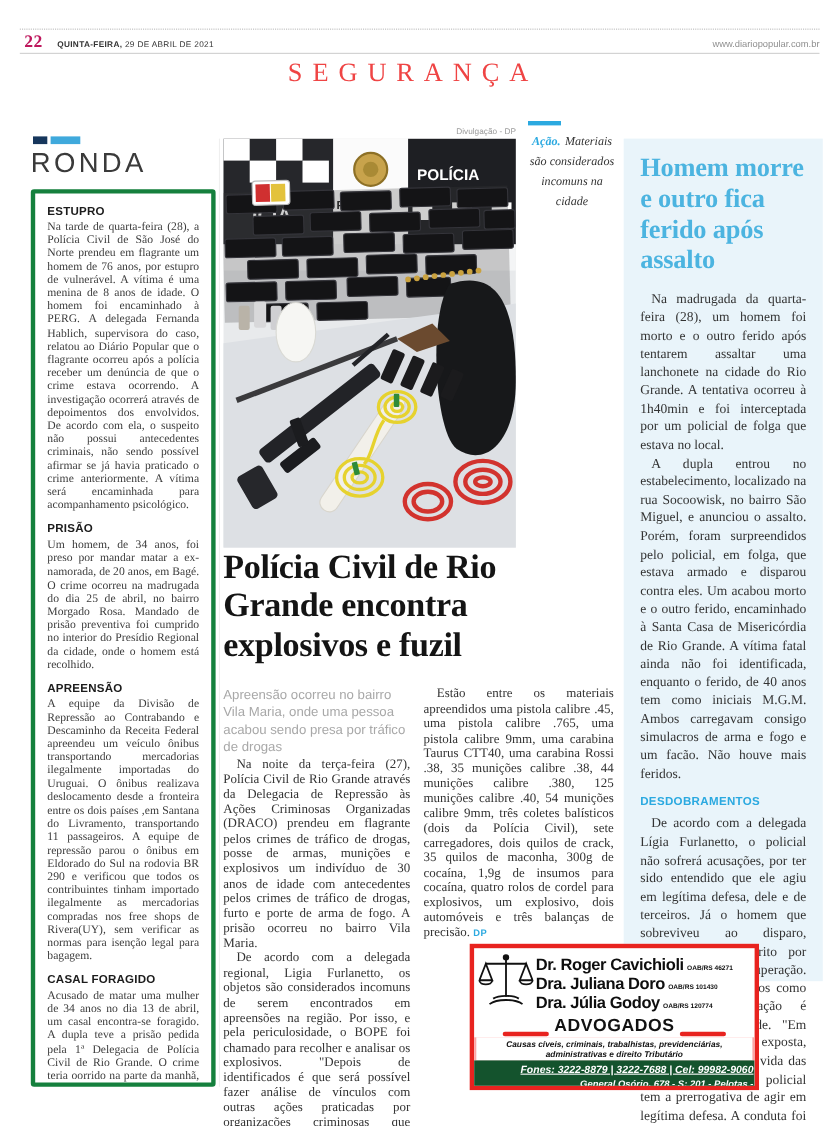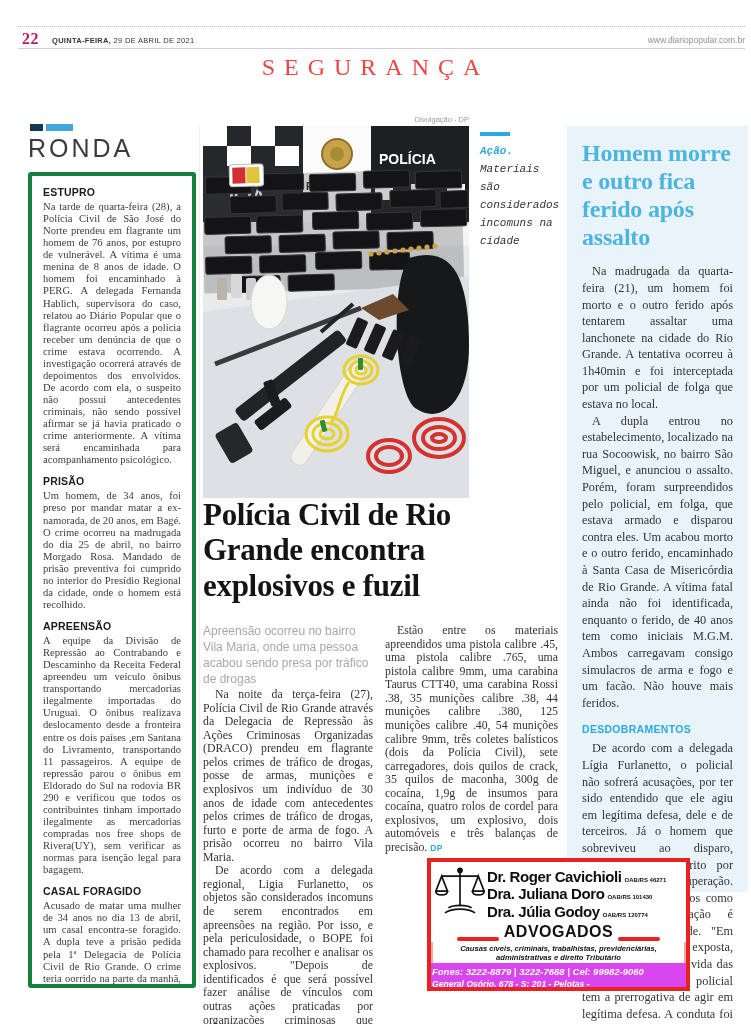--- a/index.html
+++ b/index.html
@@ -27,21 +27,21 @@
   .ronda-box { margin-top:9px; width:168px; height:816px; border:4px solid #15803d; border-radius:3px; padding:10px 11px; overflow:hidden; }
   .ronda-item h3 { font-family:"Liberation Sans",sans-serif; font-size:10.5px; font-weight:bold; color:#1c1c1c; letter-spacing:.2px; margin:9px 0 3px; }
   .ronda-item:first-child h3 { margin-top:0; }
   .ronda-item p { font-size:10.6px; line-height:1.14; color:#3c3c3c; text-align:justify; hyphens:auto; }
   .coldivider { position:absolute; left:199px; top:126px; height:862px; border-left:1px solid #efefef; }
   
   .credit { position:absolute; left:203px; top:115px; width:266px; text-align:right;
     font-family:"Liberation Sans",sans-serif; font-size:7.5px; color:#9a9a9a; }
   .photo-wrap { position:absolute; left:203px; top:126px; width:266px; height:372px; }
   .photo-wrap svg { display:block; width:266px; height:372px; }
-  .caption { position:absolute; left:480px; top:132px; width:80px; font-family:Liberation Mono, monospace; }
+  .caption { position:absolute; left:480px; top:110px; width:80px; font-family:Liberation Serif, serif;text-align:center; }
   .caption-bar { width:30px; height:4px; background:#2ba9e0; margin-bottom:5px; }
   .caption-lead { font-size:11px; font-weight:bold; font-style:italic; color:#2ba9e0; }
   .caption-text { font-size:11px; font-style:italic; color:#333; line-height:1.25; }
   .headline { position:absolute; left:203px; top:497px; width:310px;
     font-size:31px; font-weight:bold; color:#141414; line-height:1.14; letter-spacing:-.3px; }
   .subhead { position:absolute; left:203px; top:624px; width:168px;
     font-family:"Liberation Sans",sans-serif; font-size:12px; color:#a8a8a8; line-height:1.33; }
   .bcol { position:absolute; font-size:11.8px; line-height:1.15; color:#333; text-align:justify; hyphens:auto; }
   .bcol p { text-indent:12px; }
   .col1 { left:203px; top:688px; width:170px; }
@@ -60,21 +60,21 @@
   .ad-icon { width:52px; flex:0 0 52px; }
   .ad-names { flex:1; }
   .ad-name-row { line-height:1.08; white-space:nowrap; }
   .ad-name { font-size:15px; font-weight:bold; color:#0e0e0e; letter-spacing:-.4px; }
   .ad-oab { font-size:6px; font-weight:bold; color:#0e0e0e; margin-left:3px; }
   .ad-title-row { display:flex; align-items:flex-end; justify-content:center; gap:5px; margin-top:-1px; }
   .ad-title-bar { height:4px; width:42px; background:#e8231f; border-radius:2px; }
   .ad-title { font-size:16px; font-weight:bold; color:#111; letter-spacing:.5px; }
   .ad-areas { background:#fca5a5; padding:0 2px; margin-top:1px; }
   .ad-areas-inner { background:#fff; text-align:center; font-size:7.6px; font-weight:bold; font-style:italic; color:#111; padding:1.5px 1px; }
-  .ad-phones { background:#d946ef; text-align:left; color:#fff; font-weight:bold; font-style:italic; padding:3px 1px 4px; }
+  .ad-phones { background:#14532d; text-align:right; color:#fff; font-weight:bold; font-style:italic; padding:3px 1px 4px;text-decoration:underline; }
   .ad-phones .line1 { font-size:9.5px; }
   .ad-phones .line2 { font-size:8.6px; margin-top:2px; }
 </style>
 </head>
 <body>
 
 <div class="page">
 
   <div class="toprule"></div>
   <div class="header">
@@ -260,21 +260,21 @@
   <div class="bcol col1">
     <p>Na noite da terça-feira (27), Polícia Civil de Rio Grande através da Delegacia de Repressão às Ações Criminosas Organizadas (DRACO) prendeu em flagrante pelos crimes de tráfico de drogas, posse de armas, munições e explosivos um indivíduo de 30 anos de idade com antecedentes pelos crimes de tráfico de drogas, furto e porte de arma de fogo. A prisão ocorreu no bairro Vila Maria.</p>
     <p>De acordo com a delegada regional, Ligia Furlanetto, os objetos são considerados incomuns de serem encontrados em apreensões na região. Por isso, e pela periculosidade, o BOPE foi chamado para recolher e analisar os explosivos. "Depois de identificados é que será possível fazer análise de vínculos com outras ações praticadas por organizações criminosas que também se utilizaram do mesmo material."</p>
   </div>
   <div class="bcol col2">
     <p><span>Estão entre os materiais apreendidos uma pistola calibre .45, uma pistola calibre .765, uma pistola calibre 9mm, uma carabina Taurus CTT40, uma carabina Rossi .38, 35 munições calibre .38, 44 munições calibre .380, 125 munições calibre .40, 54 munições calibre 9mm, três coletes balísticos (dois da Polícia Civil), sete carregadores, dois quilos de crack, 35 quilos de maconha, 300g de cocaína, 1,9g de insumos para cocaína, quatro rolos de cordel para explosivos, um explosivo, dois automóveis e três balanças de precisão.</span> <span class="dp">DP</span></p>
   </div>
 
   <aside class="sidebar">
     <h2 class="side-headline">Homem morre e outro fica ferido após assalto</h2>
-    <p>Na madrugada da quarta-feira (21), um homem foi morto e o outro ferido após tentarem assaltar uma lanchonete na cidade do Rio Grande. A tentativa ocorreu à 1h40min e foi interceptada por um policial de folga que estava no local.</p>
+    <p>Na madrugada da quarta-feira (28), um homem foi morto e o outro ferido após tentarem assaltar uma lanchonete na cidade do Rio Grande. A tentativa ocorreu à 1h40min e foi interceptada por um policial de folga que estava no local.</p>
     <p>A dupla entrou no estabelecimento, localizado na rua Socoowisk, no bairro São Miguel, e anunciou o assalto. Porém, foram surpreendidos pelo policial, em folga, que estava armado e disparou contra eles. Um acabou morto e o outro ferido, encaminhado à Santa Casa de Misericórdia de Rio Grande. A vítima fatal ainda não foi identificada, enquanto o ferido, de 40 anos tem como iniciais M.G.M. Ambos carregavam consigo simulacros de arma e fogo e um facão. Não houve mais feridos.</p>
     <h3 class="side-subhead">DESDOBRAMENTOS</h3>
     <p><span>De acordo com a delegada Lígia Furlanetto, o policial não sofrerá acusações, por ter sido entendido que ele agiu em legítima defesa, dele e de terceiros. Já o homem que sobreviveu ao disparo, responderá a inquérito por roubo após a recuperação. Segundo ela, em casos como este a recomendação é defender a sociedade. "Em momento de vida exposta, tentamos preservar a vida das pessoas do local. O policial tem a prerrogativa de agir em legítima defesa. A conduta foi correta.</span> </p>
   </aside>
 
   <div class="ad">
     <div class="ad-top">
       <div class="ad-icon">
         <svg viewBox="0 0 60 62" width="50" height="54">
           <g stroke="#111" stroke-width="2" fill="none">

